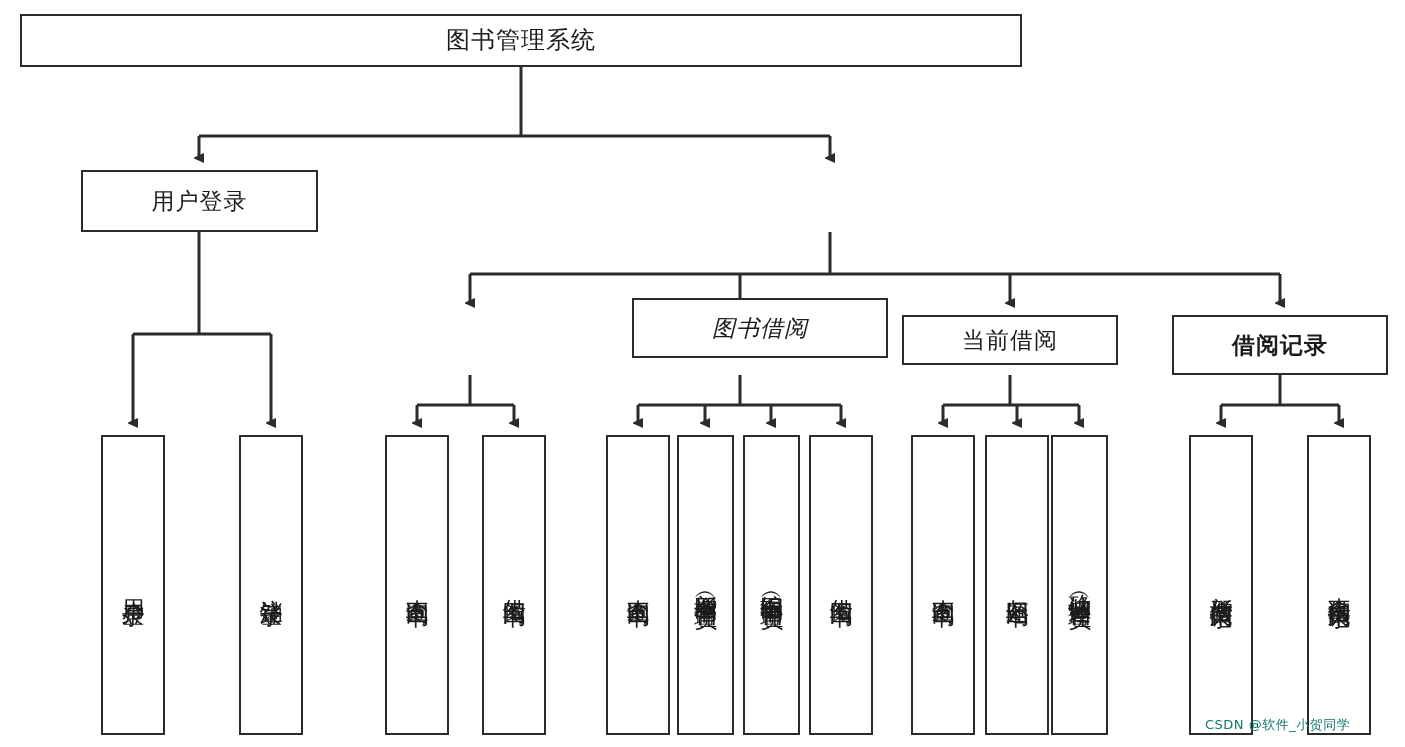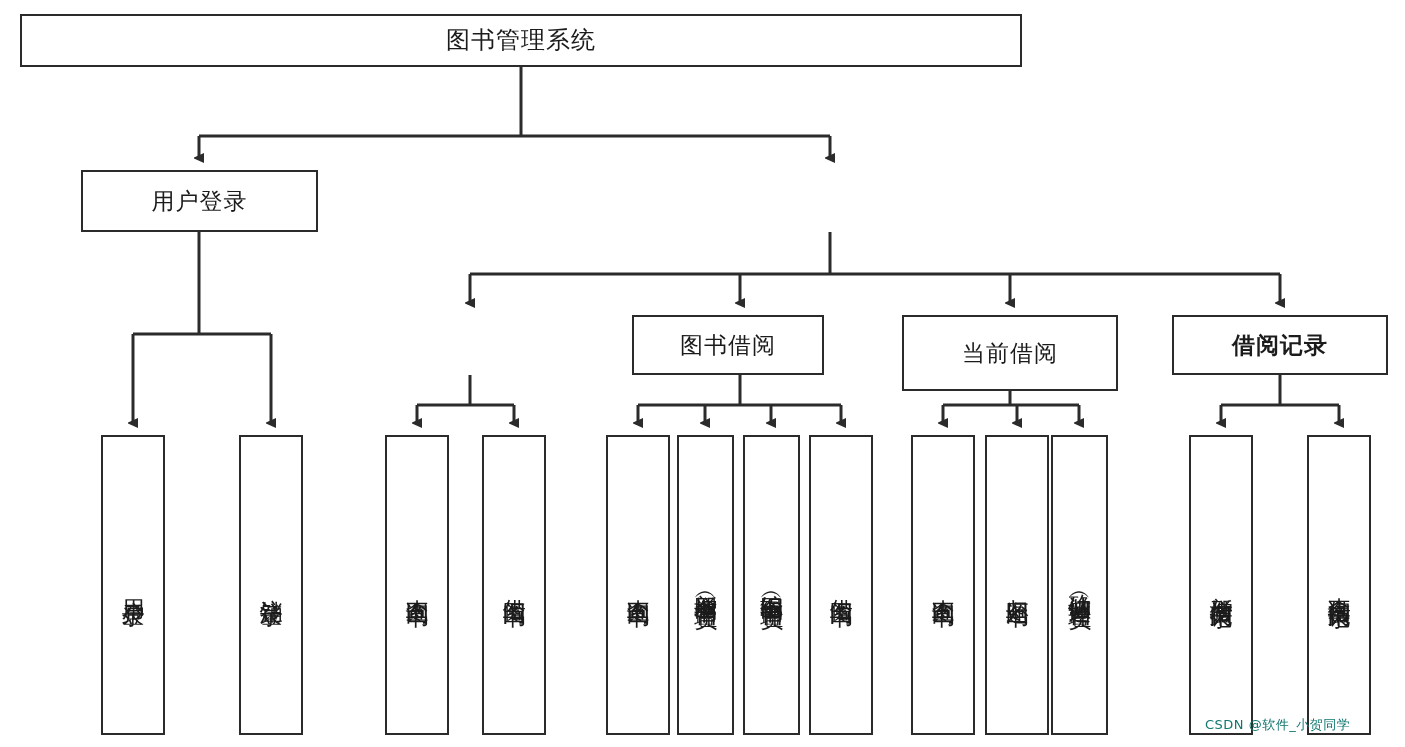--- a/index.html
+++ b/index.html
@@ -134,24 +134,24 @@
   </svg>
 
   <div class="node horiz root" style="left:20px; top:14px; width:1002px; height:53px;">
     <span>图书管理系统</span>
   </div>
 
   <div class="node horiz" style="left:81px; top:170px; width:237px; height:62px;">
     <span>用户登录</span>
   </div>
 
-  <div class="node horiz" style="left:632px; top:315px; width:192px; height:60px;">
+  <div class="node horiz" style="left:632px; top:298px; width:256px; height:60px;font-style:italic;">
     <span>图书借阅</span>
   </div>
-  <div class="node horiz" style="left:902px; top:315px; width:216px; height:76px;">
+  <div class="node horiz" style="left:902px; top:315px; width:216px; height:50px;">
     <span>当前借阅</span>
   </div>
   <div class="node horiz" style="left:1172px; top:315px; width:216px; height:60px;font-weight:bold;">
     <span>借阅记录</span>
   </div>
 
   <div class="node leaf" style="left:101px; top:435px; width:64px; height:300px;">
     <span class="vtext">用户登录</span>
   </div>
   <div class="node leaf" style="left:239px; top:435px; width:64px; height:300px;">

